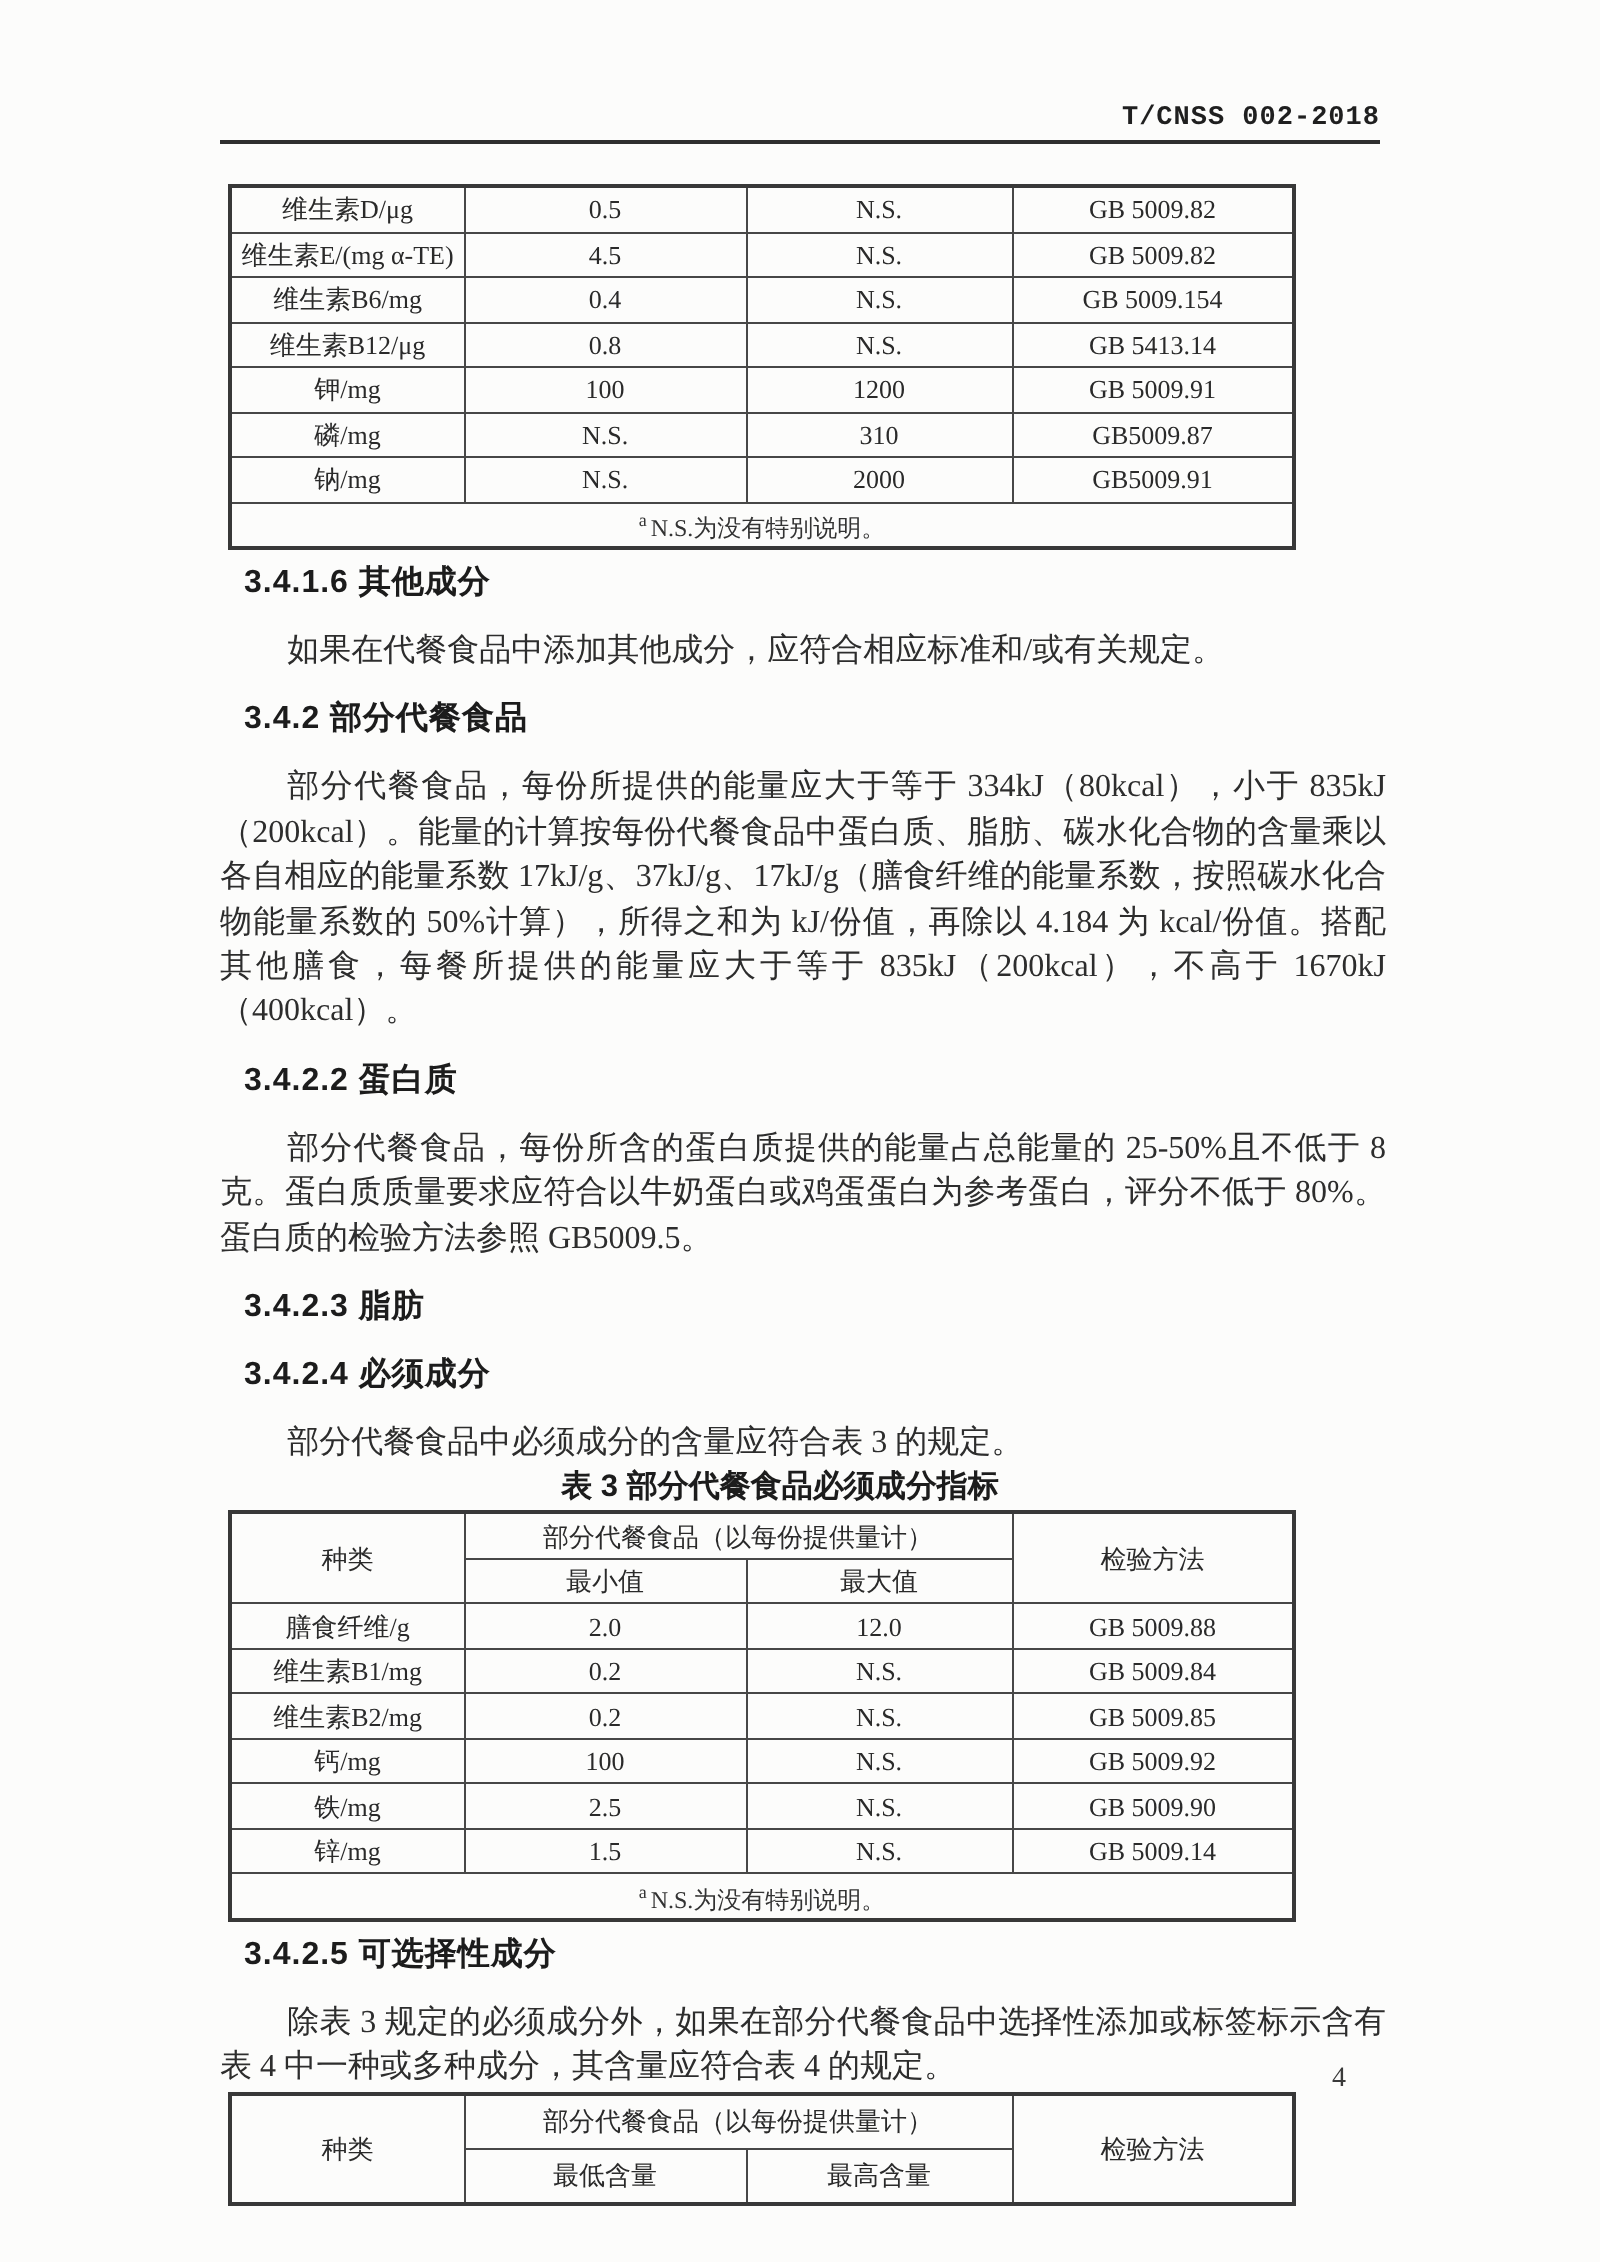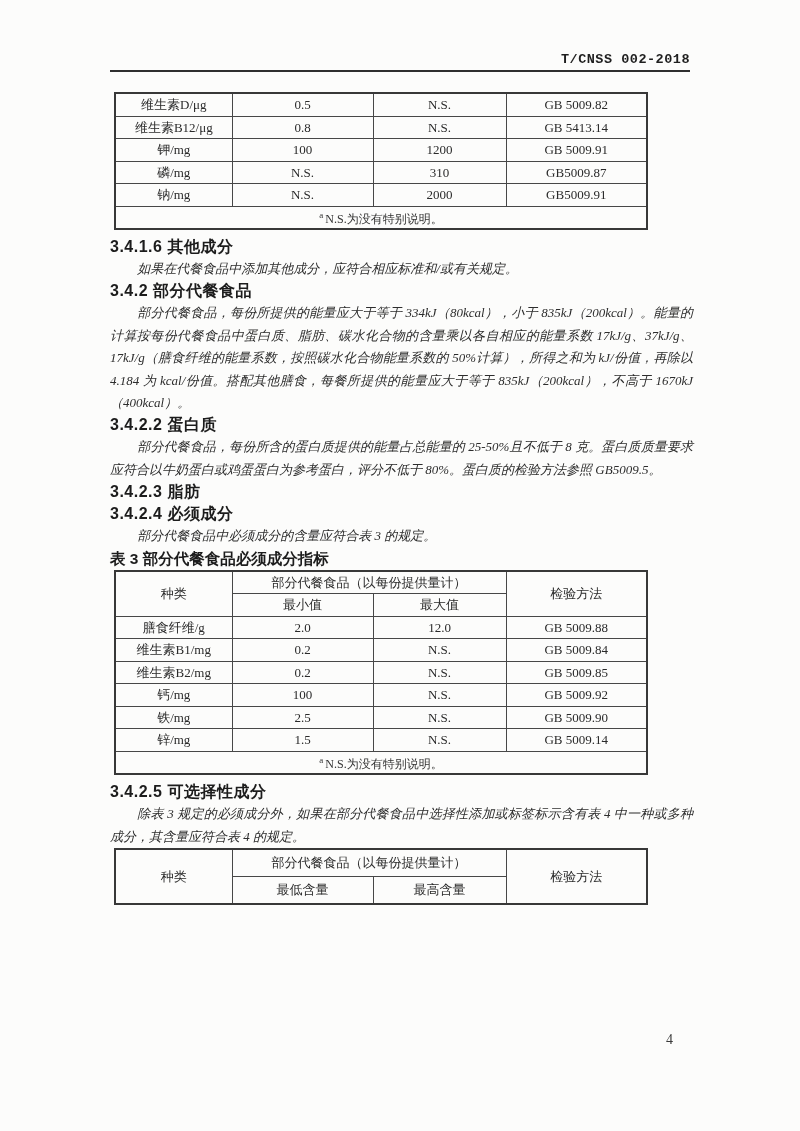--- a/index.html
+++ b/index.html
@@ -62,38 +62,37 @@
   td.hdr{height:24px;}
   .t4 td.hdr{height:26px;}
   
   .sec-heading{
     font-family:"Liberation Sans","DejaVu Sans",sans-serif;
     font-weight:bold;
     font-size:16px;
     line-height:22px;
     color:#1c1c1c;
     letter-spacing:0.5px;
-    margin:0;
+    margin:12px;
   }
   .para{
-    font-size:13px;
+    font-size:16px;
     line-height:22.4px;
     text-align:justify;
     text-indent:2.1em;
     color:#2d2d2d;
     margin:0;
     width:583px;
-    font-style:italic;
   }
   .tbl-caption{
     font-family:"Liberation Sans","DejaVu Sans",sans-serif;
     font-weight:bold;
     font-size:15.5px;
     line-height:22px;
-    text-align:left;
+    text-align:center;
     width:560px;
     color:#1c1c1c;
     margin:0;
   }
   .page-number{
     position:absolute;
     left:666px;top:1032px;
     font-size:14px;
     color:#3a3a3a;
   }
@@ -115,20 +114,32 @@
         <col class="c4">
       </colgroup>
     <tbody>
       <tr>
         <td>维生素D/μg</td>
         <td>0.5</td>
         <td>N.S.</td>
         <td>GB 5009.82</td>
       </tr>
       <tr>
+        <td>维生素E/(mg α-TE)</td>
+        <td>4.5</td>
+        <td>N.S.</td>
+        <td>GB 5009.82</td>
+      </tr>
+      <tr>
+        <td>维生素B6/mg</td>
+        <td>0.4</td>
+        <td>N.S.</td>
+        <td>GB 5009.154</td>
+      </tr>
+      <tr>
         <td>维生素B12/μg</td>
         <td>0.8</td>
         <td>N.S.</td>
         <td>GB 5413.14</td>
       </tr>
       <tr>
         <td>钾/mg</td>
         <td>100</td>
         <td>1200</td>
         <td>GB 5009.91</td>

